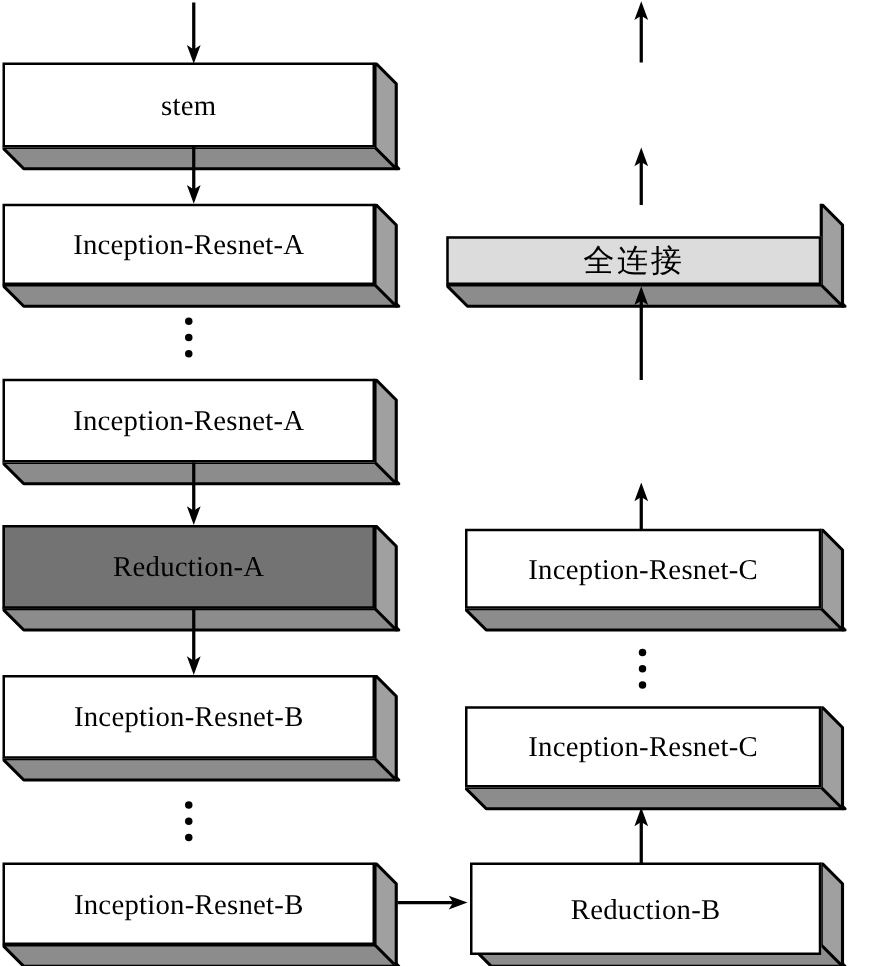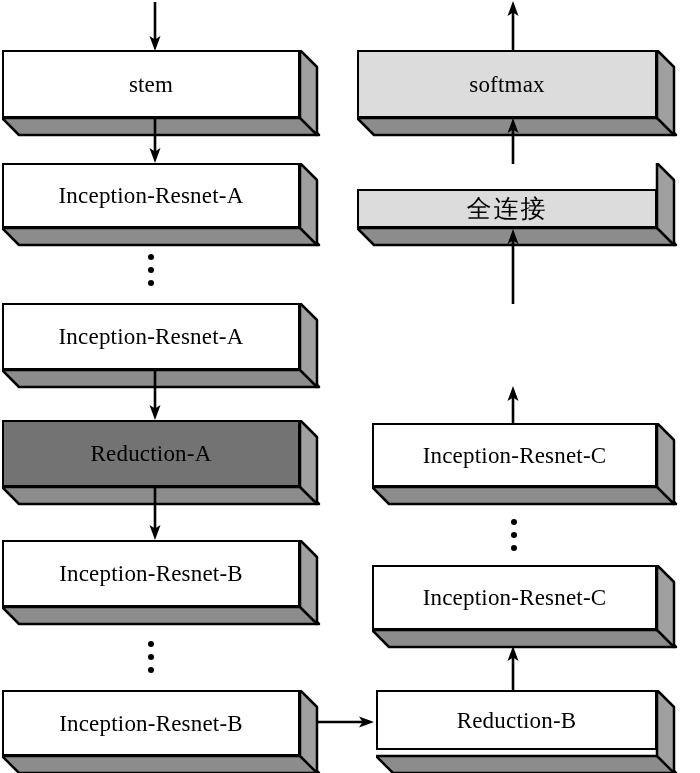--- a/index.html
+++ b/index.html
@@ -231,35 +231,20 @@
     </svg>
   </div>
 
   <div class="conn" style="left:498px; top:0px; width:30px; height:52px;">
     <svg width="30" height="52" viewBox="0 0 30 52">
       <line x1="15" y1="8" x2="15" y2="50" stroke="#000" stroke-width="2.6"></line>
       <polygon points="15,1 9.5,16 15,12.5 20.5,16" fill="#000"></polygon>
     </svg>
   </div>
 
-  <div class="box" style="left:357px; top:50px; width:300px; height:68px;">
-    <div class="bottom" style="left:0; top:0;">
-      <svg width="322" height="90" viewBox="0 0 322 90">
-        <polygon points="0,68 17,85 319,85 302,68" fill="#8c8c8c" stroke="#000" stroke-width="2.5" stroke-linejoin="round"></polygon>
-      </svg>
-    </div>
-    <div class="side" style="left:0; top:0;">
-      <svg width="322" height="90" viewBox="0 0 322 90">
-        <polygon points="300,0 317,17 317,85 300,68" fill="#a0a0a0" stroke="#000" stroke-width="2.5" stroke-linejoin="round"></polygon>
-      </svg>
-    </div>
-    <div class="face" style="background:#dcdcdc;">
-      <span class="label">softmax</span>
-    </div>
-  </div>
 
   <div class="conn" style="left:498px; top:117px; width:30px; height:48px;">
     <svg width="30" height="48" viewBox="0 0 30 48">
       <line x1="15" y1="8" x2="15" y2="47" stroke="#000" stroke-width="2.6"></line>
       <polygon points="15,1 9.5,16 15,12.5 20.5,16" fill="#000"></polygon>
     </svg>
   </div>
 
   <div class="box" style="left:357px; top:163px; width:300px; height:65px;">
     <div class="bottom" style="left:0; top:0;">
@@ -330,21 +315,21 @@
     </div>
   </div>
 
   <div class="conn" style="left:498px; top:645px; width:30px; height:48px;">
     <svg width="30" height="48" viewBox="0 0 30 48">
       <line x1="15" y1="8" x2="15" y2="47" stroke="#000" stroke-width="2.6"></line>
       <polygon points="15,1 9.5,16 15,12.5 20.5,16" fill="#000"></polygon>
     </svg>
   </div>
 
-  <div class="box" style="left:376px; top:690px; width:281px; height:60px;">
+  <div class="box" style="left:376px; top:690px; width:281px; height:74px;">
     <div class="bottom" style="left:0; top:0;">
       <svg width="303" height="90" viewBox="0 0 303 90">
         <polygon points="0,66 17,83 300,83 283,66" fill="#8c8c8c" stroke="#000" stroke-width="2.5" stroke-linejoin="round"></polygon>
       </svg>
     </div>
     <div class="side" style="left:0; top:0;">
       <svg width="303" height="90" viewBox="0 0 303 90">
         <polygon points="281,0 298,17 298,83 281,66" fill="#a0a0a0" stroke="#000" stroke-width="2.5" stroke-linejoin="round"></polygon>
       </svg>
     </div>

